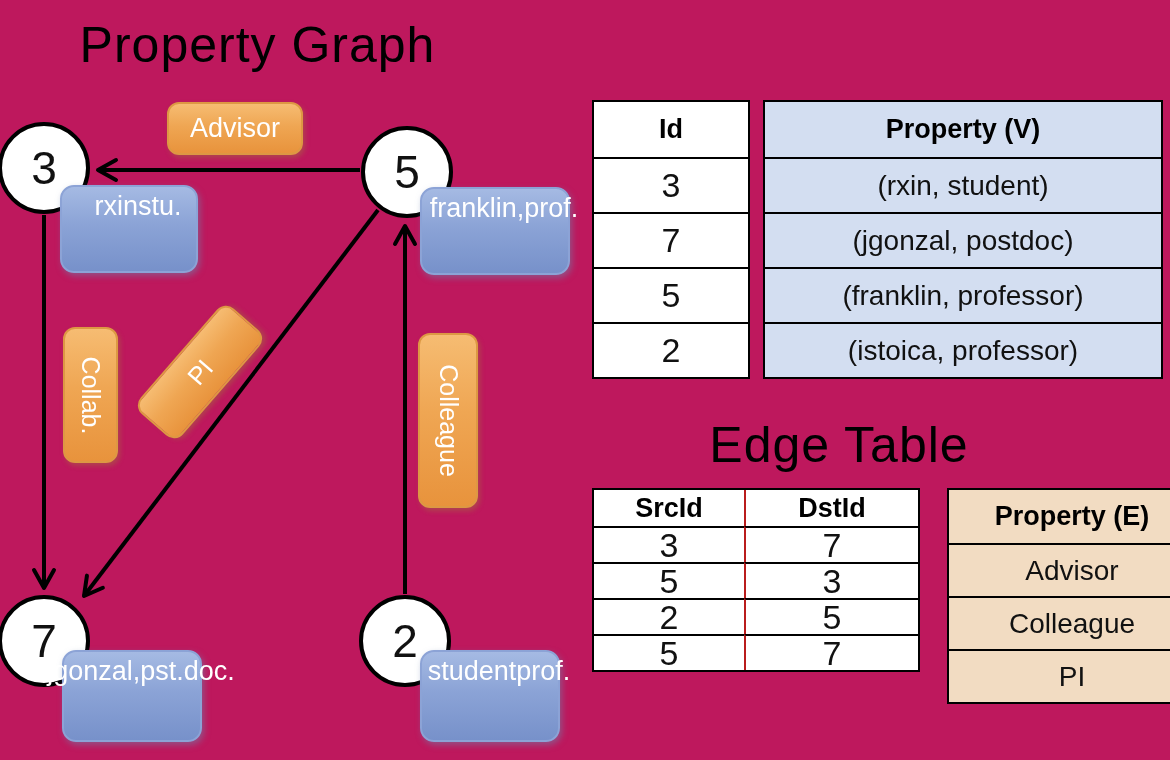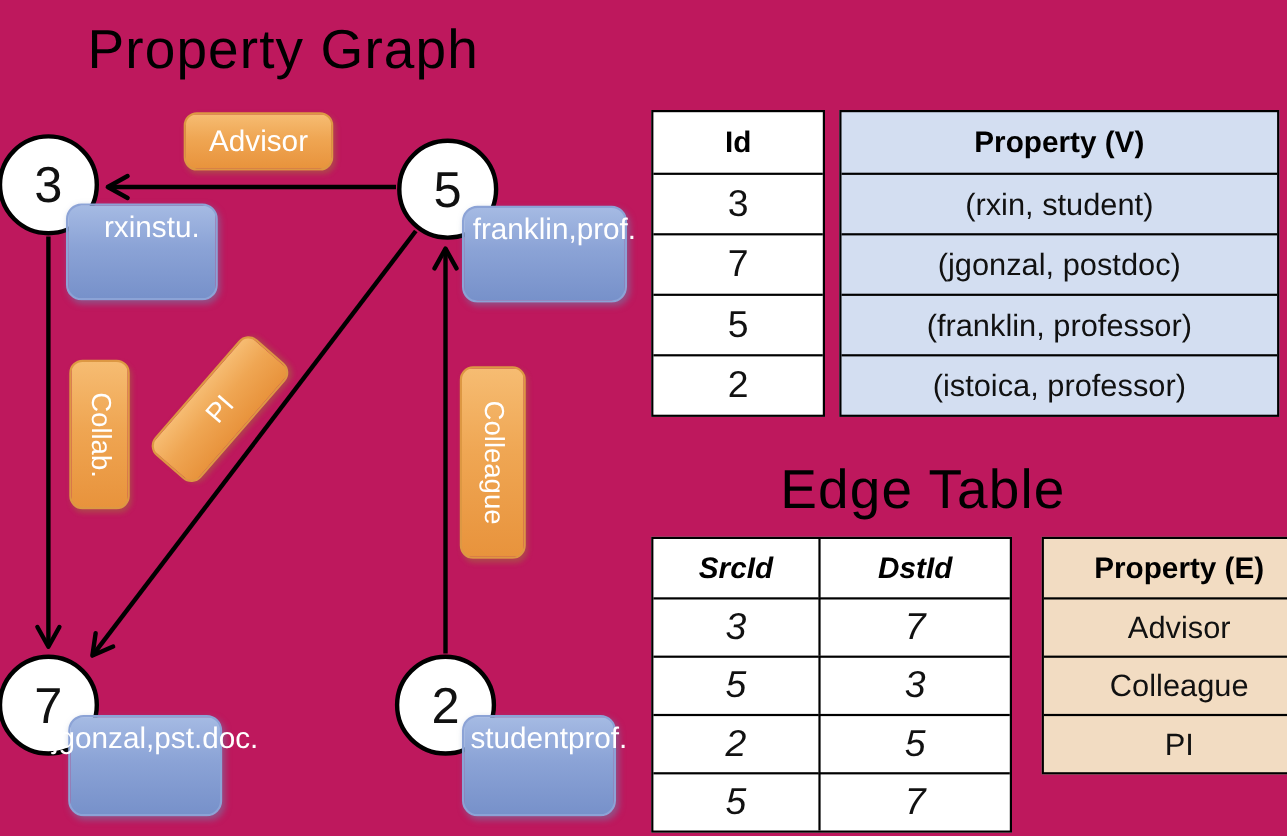--- a/index.html
+++ b/index.html
@@ -65,23 +65,23 @@
   .head{font-weight:bold;font-size:27px;color:#000;}
   .num{font-size:34px;}
   .prop{font-size:28px;}
 
   .id-tbl{left:592px;top:100px;width:158px;}
   .id-tbl .cell{height:55px;}
   .vprop-tbl{left:763px;top:100px;width:400px;background:#D3DEF1;}
   .vprop-tbl .cell{height:55px;}
 
   .srcdst-tbl{left:592px;top:488px;width:328px;display:grid;grid-template-columns:150px 174px;}
-  .srcdst-tbl .cell{height:53px;font-style:italic;}
+  .srcdst-tbl .cell{height:36px;}
   .srcdst-tbl .cell:nth-child(-n+2){border-top:none;}
-  .srcdst-tbl .cell:nth-child(2n){border-left:2px solid #000000;}
+  .srcdst-tbl .cell:nth-child(2n){border-left:2px solid #b91c1c;}
   .eprop-tbl{left:922px;top:488px;width:250px;background:#F2DCC2;margin-left:25px;}
   .eprop-tbl .cell{height:53px;}
 </style>
 </head>
 <body>
 
 <div class="canvas">
 
   <div class="title graph-title">Property Graph</div>
   <div class="title edge-title">Edge Table</div>

